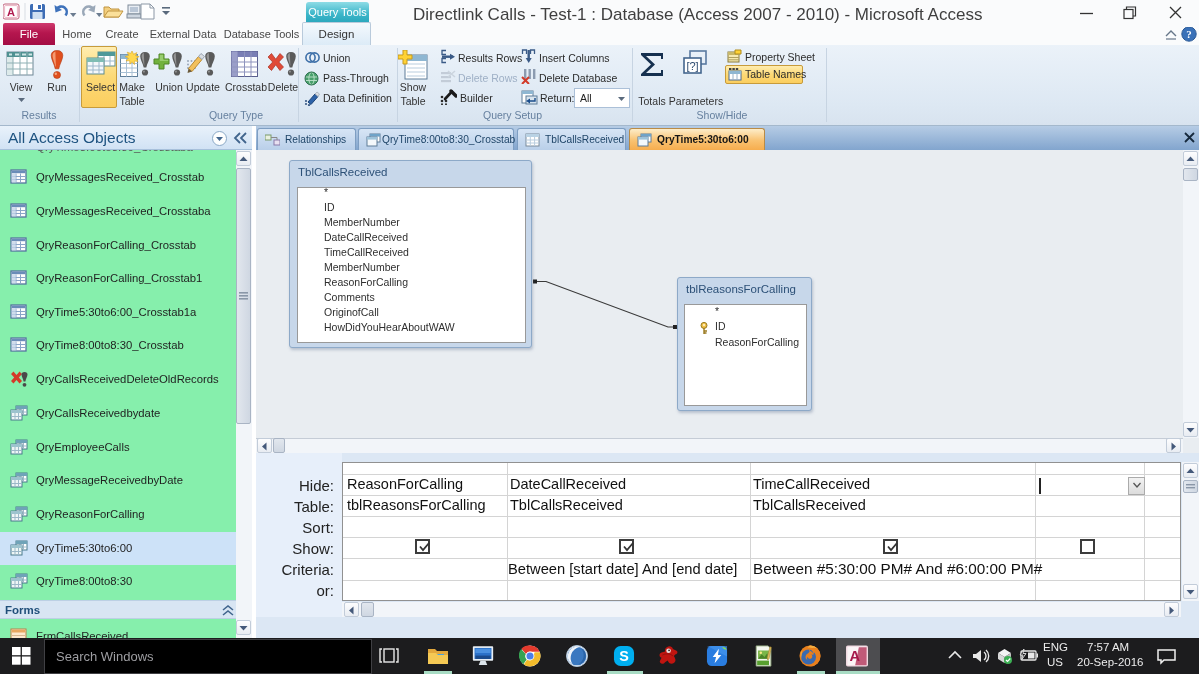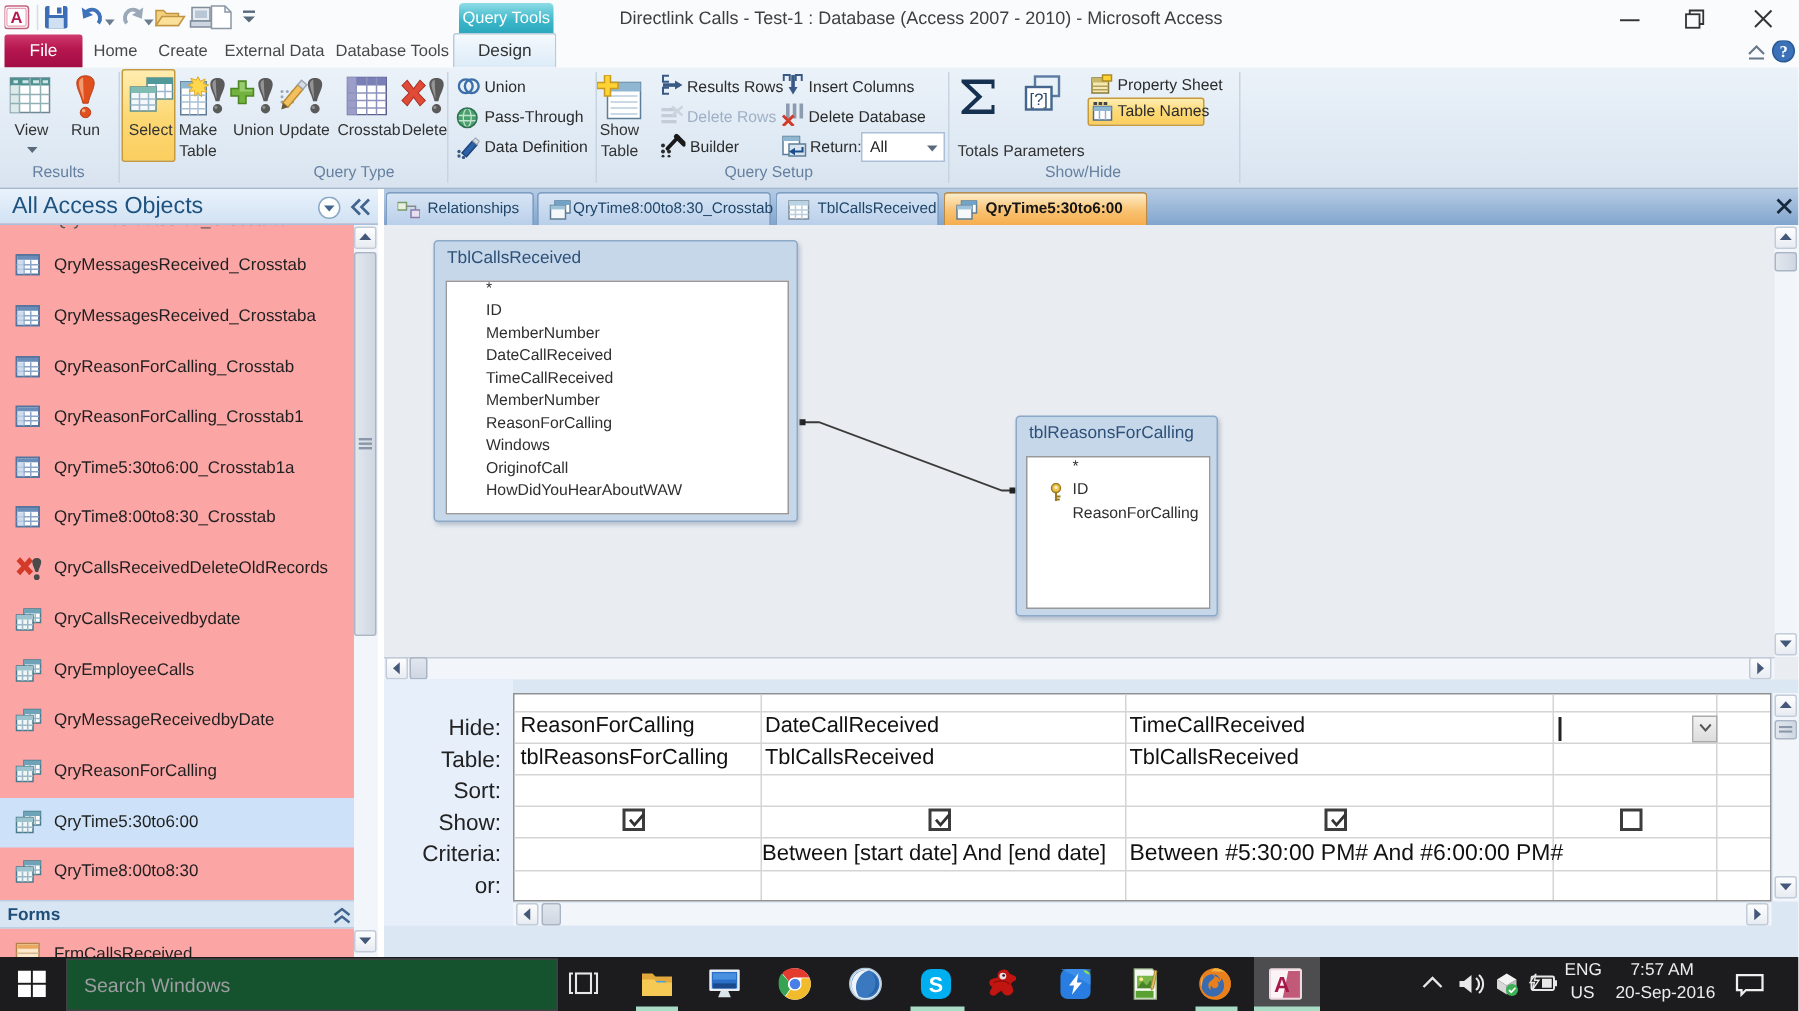--- a/index.html
+++ b/index.html
@@ -1,36 +1,36 @@
 <!DOCTYPE html>
 <html><head><meta charset="utf-8">
 <style>
 *{margin:0;padding:0;box-sizing:border-box}
 html,body{width:1199px;height:674px;overflow:hidden;font-family:"Liberation Sans",sans-serif;background:#fff}
 .abs{position:absolute}
 #app{position:relative;width:1199px;height:674px}
 
 #titlebar{position:absolute;left:0;top:0;width:1199px;height:45px;background:#fafbfc}
-#titletext{position:absolute;top:5px;left:413px;width:380px;font-size:12px;color:#3f3f3f;white-space:nowrap}
+#titletext{position:absolute;top:5px;left:413px;width:380px;font-size:17px;color:#3f3f3f;white-space:nowrap}
 
 .rtab{position:absolute;top:24px;height:21px;font-size:11px;color:#484848;text-align:center;line-height:21px}
 #filetab{position:absolute;left:3px;top:23px;width:52px;height:22px;background:linear-gradient(#cf3a6e,#b5164e 45%,#a30d44);border-radius:2px 2px 0 0;color:#fff;text-align:center;line-height:22px;font-size:11.5px}
 #qtlabel{position:absolute;left:306px;top:2px;width:63px;height:20px;background:linear-gradient(#8edce6,#3cb6c9 60%,#2ba8bd);border-radius:3px 3px 0 0;color:#fff;font-size:11px;text-align:center;line-height:20px}
 #designtab{position:absolute;left:302px;top:22px;width:69px;height:23px;background:linear-gradient(#f4f9fd,#dcebf7);border:1px solid #b9cadb;border-bottom:none;border-radius:2px 2px 0 0;color:#333;font-size:11.5px;text-align:center;line-height:22px}
 
 #ribbon{position:absolute;left:0;top:45px;width:1199px;height:81px;background:linear-gradient(#ebf2f9,#dde8f3 75%,#d8e3ef);border-bottom:1px solid #a4b8cc}
 .gsep{position:absolute;top:3px;height:74px;width:1px;background:#c7d4e2}
 .glabel{position:absolute;top:64px;height:14px;font-size:10.5px;color:#66809f;text-align:center;white-space:nowrap}
 .blab{position:absolute;font-size:10.5px;color:#333;text-align:center;white-space:nowrap}
 .srow{position:absolute;font-size:10.5px;color:#2b2b2b;white-space:nowrap;height:20px;line-height:20px}
 .amber{background:linear-gradient(#ffedb0,#fcd976 50%,#fbce5f);border:1px solid #c79b3b;border-radius:2px}
 
 #main{position:absolute;left:0;top:126px;width:1199px;height:512px}
 
-#nav{position:absolute;left:0;top:0;width:252px;height:512px;background:#fca5a5;border-right:4px solid #b4c8de}
+#nav{position:absolute;left:0;top:0;width:252px;height:512px;background:#86efac;border-right:4px solid #b4c8de}
 #navhdr{position:absolute;left:0;top:0;width:252px;height:24px;background:linear-gradient(#e9f2fb,#d1e2f4);border-bottom:1px solid #a7c0db;color:#1e5380;font-size:15.5px;line-height:24px;padding-left:8px}
 .nitem{position:absolute;left:0;width:236px;height:33px;font-size:11.3px;color:#1f1f1f;line-height:33px}
 .nitem span{position:absolute;left:36px;top:0}
 .nicon{position:absolute;left:10px;top:8px;width:18px;height:16px}
 #formsband{position:absolute;left:0;width:236px;height:19px;background:#d8e5f3;border-top:1px solid #bcd0e4;border-bottom:1px solid #bcd0e4;color:#1f4e79;font-weight:bold;font-size:11.5px;line-height:18px;padding-left:5px}
 
 .sbtrack{position:absolute;background:#f2f5f9}
 .sbbtn{position:absolute;width:15px;height:15px;background:linear-gradient(#fdfdfe,#e8ecf2);border:1px solid #c2ccd9;border-radius:2px}
 .sbthumb{position:absolute;background:linear-gradient(90deg,#e2e7ee,#cfd7e2);border:1px solid #a9b4c4;border-radius:2px}
 .sbthumbh{position:absolute;background:linear-gradient(#e2e7ee,#cfd7e2);border:1px solid #a9b4c4;border-radius:2px}
@@ -43,21 +43,21 @@
 
 .tbox{position:absolute;background:#c7d7ea;border:1px solid #8da9c8;border-radius:3px;box-shadow:1px 2px 3px rgba(90,110,140,.35)}
 .tbox .thdr{position:absolute;left:8px;top:5px;font-size:11.5px;color:#2c5077}
 .tbox .tin{position:absolute;background:#fff;border:1px solid #999}
 .fld{position:absolute;font-size:10.5px;height:15px;line-height:15px;color:#2f2f2f;white-space:nowrap}
 .glab{position:absolute;left:0;width:84px;font-size:15px;color:#222;text-align:right}
 .gtext{position:absolute;font-size:14.5px;color:#111;white-space:nowrap}
 .cb{position:absolute;width:15px;height:15px;border:2px solid #3c3c3c;background:#fff}
 
 #taskbar{position:absolute;left:0;top:638px;width:1199px;height:36px;background:#1c1c1e}
-#search{position:absolute;left:44px;top:1px;width:328px;height:35px;background:#14532d;border:1px solid #404044;color:#9e9ea2;font-size:13px;line-height:33px;padding-left:11px}
+#search{position:absolute;left:44px;top:1px;width:328px;height:35px;background:#000000;border:1px solid #404044;color:#9e9ea2;font-size:13px;line-height:33px;padding-left:11px}
 .tbi{position:absolute;top:7px;width:22px;height:22px}
 .mint{position:absolute;top:33px;height:3px;background:#a8dcc4}
 .traytext{position:absolute;color:#ececec;font-size:11.5px;white-space:nowrap}
 </style></head>
 <body>
 <div id="app">
 <div id="titlebar">
  
  <svg class="abs" style="left:3px;top:3px" width="170" height="18" viewBox="0 0 170 18">
   <rect x="0" y="1" width="16" height="15" rx="2" fill="#fdfdfd" stroke="#c2647f"></rect>
@@ -656,21 +656,21 @@
   <div class="tbox" style="left:33px;top:10px;width:243px;height:188px">
    <div class="thdr">TblCallsReceived</div>
    <div class="tin" style="left:7px;top:26px;width:229px;height:156px"></div>
    <div class="fld" style="left:34px;top:24px">*</div>
    <div class="fld" style="left:34px;top:39px">ID</div>
    <div class="fld" style="left:34px;top:54px">MemberNumber</div>
    <div class="fld" style="left:34px;top:69px">DateCallReceived</div>
    <div class="fld" style="left:34px;top:84px">TimeCallReceived</div>
    <div class="fld" style="left:34px;top:99px">MemberNumber</div>
    <div class="fld" style="left:34px;top:114px">ReasonForCalling</div>
-   <div class="fld" style="left:34px;top:129px">Windows</div>
+   <div class="fld" style="left:34px;top:129px">Comments</div>
    <div class="fld" style="left:34px;top:144px">OriginofCall</div>
    <div class="fld" style="left:34px;top:159px">HowDidYouHearAboutWAW</div>
   </div>
   <div class="tbox" style="left:421px;top:127px;width:135px;height:134px">
    <div class="thdr">tblReasonsForCalling</div>
    <div class="tin" style="left:6px;top:26px;width:123px;height:102px"></div>
    <div class="fld" style="left:37px;top:26px">*</div>
    <div class="fld" style="left:37px;top:41px">ID</div>
    <div class="fld" style="left:37px;top:57px">ReasonForCalling</div>
    <svg class="abs" style="left:21px;top:44px" width="10" height="13" viewBox="0 0 10 13">

